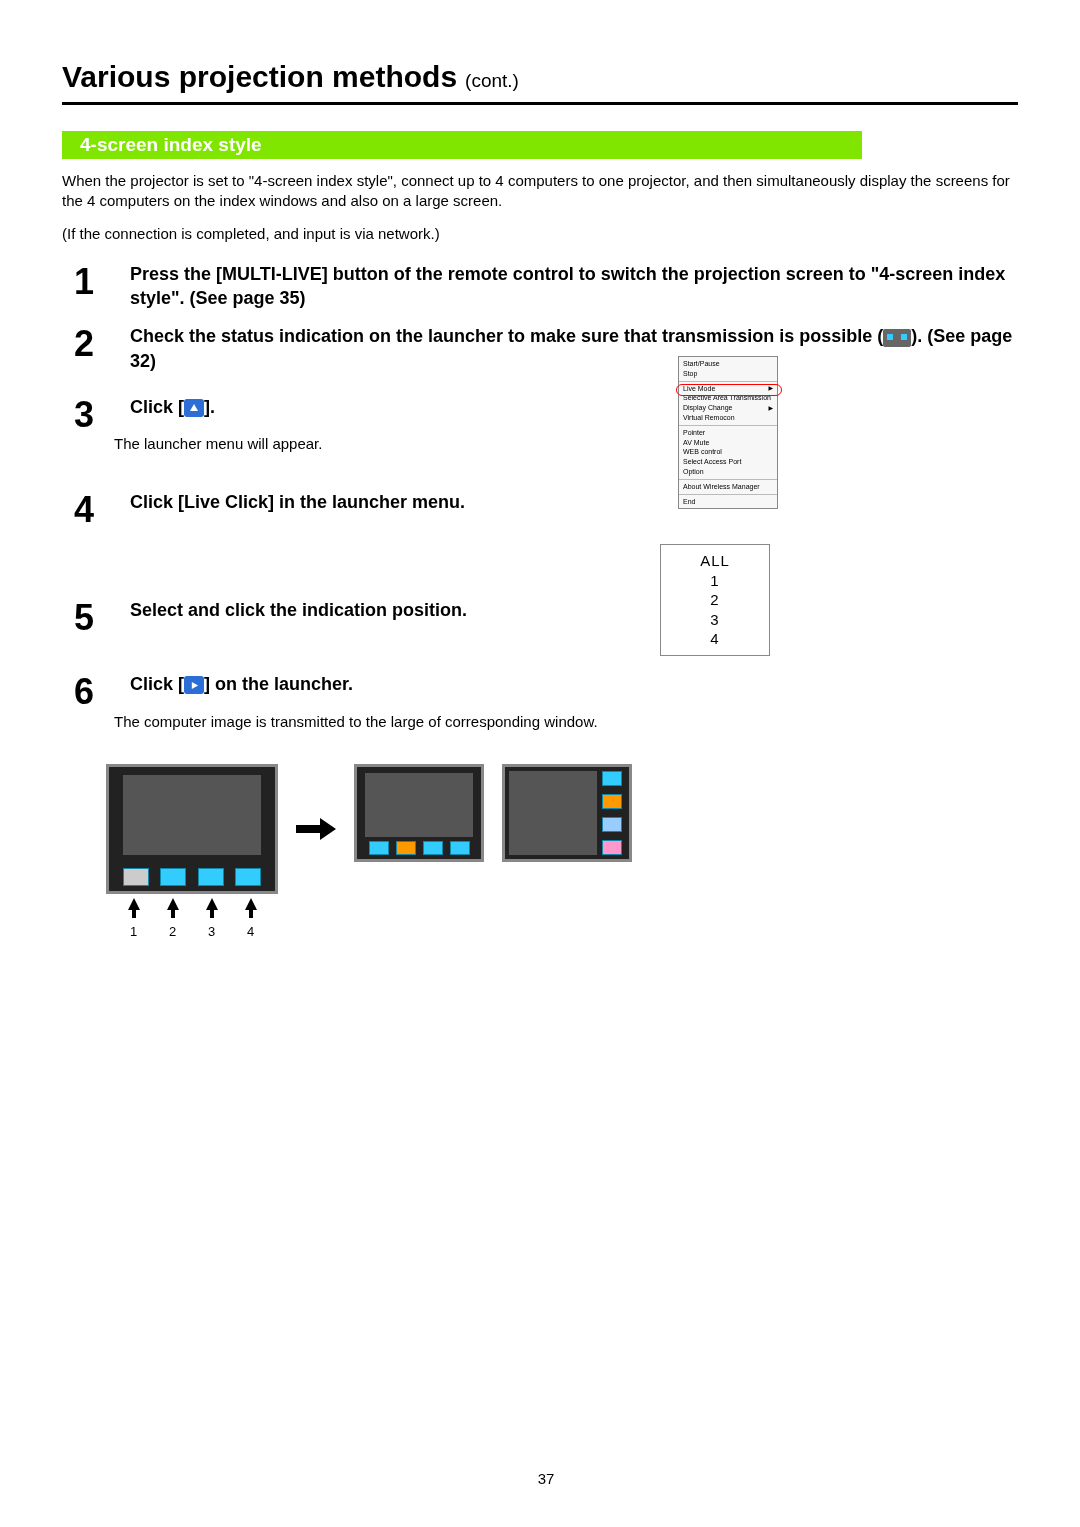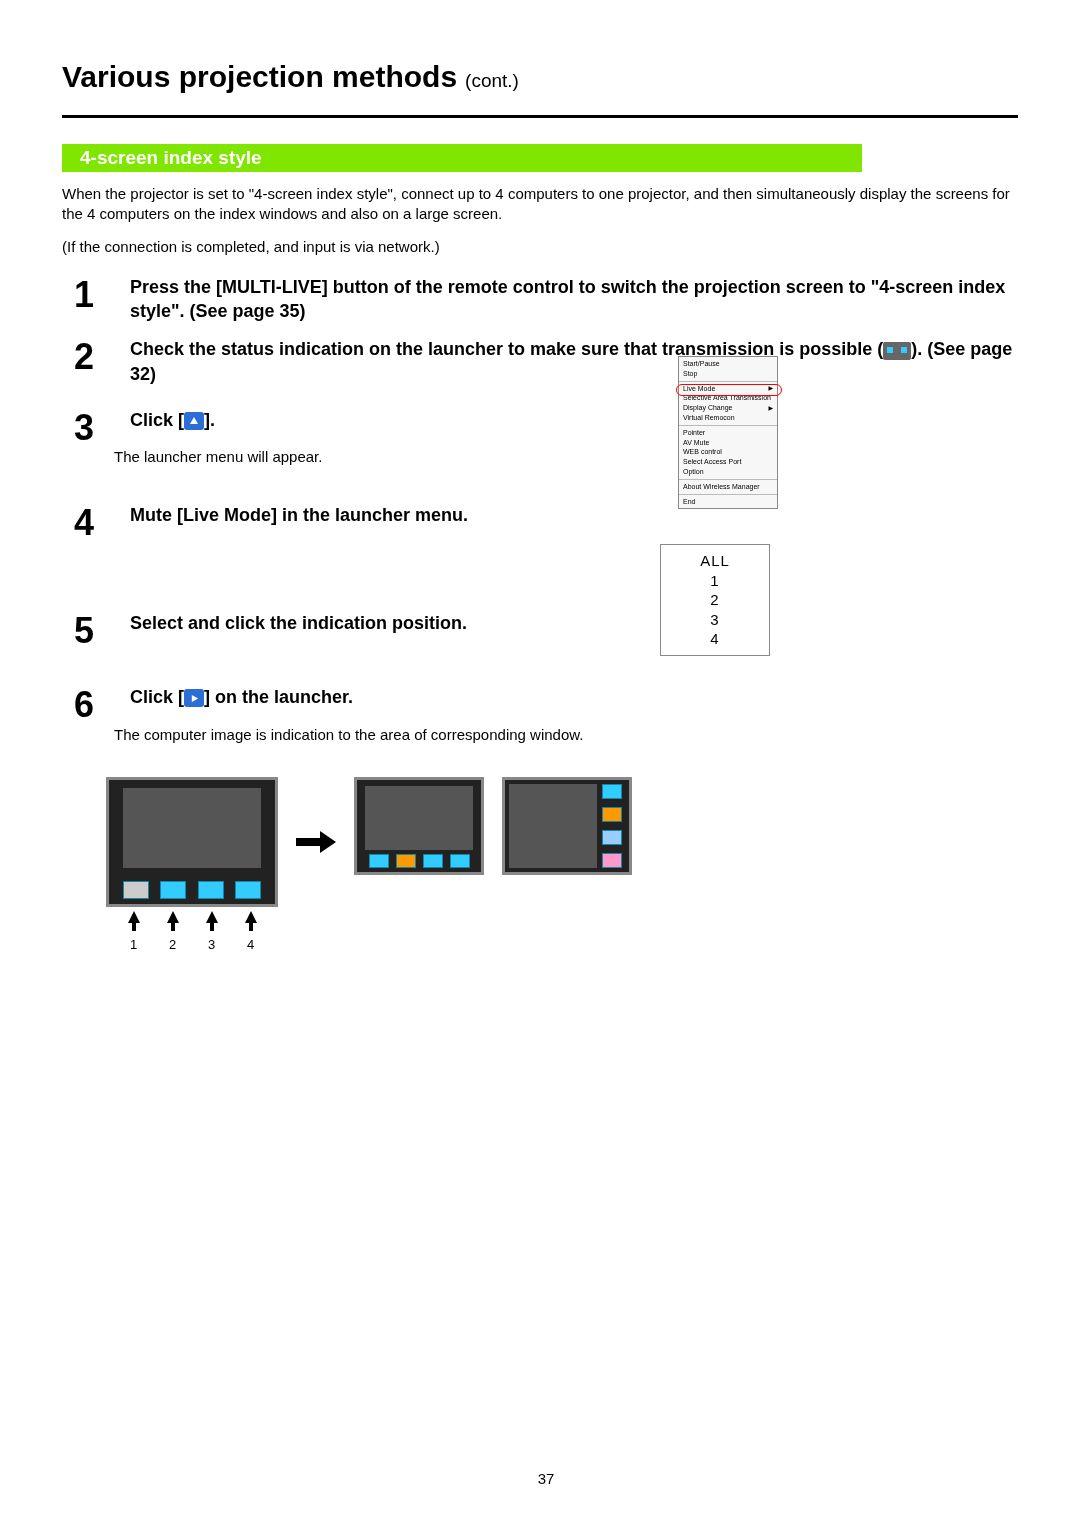--- a/index.html
+++ b/index.html
@@ -1,18 +1,18 @@
 <!DOCTYPE html>
 <html><head>
 <meta charset="utf-8">
 <style>
   * { box-sizing: border-box; margin: 0; padding: 0; }
   html, body { width: 1080px; background: #fff; font-family: Arial, Helvetica, sans-serif; color: #000; }
   .page { padding: 60px 62px 40px 62px; position: relative; min-height: 1527px; }
-  .title-row { display:flex; align-items: baseline; gap: 8px; margin-bottom: 21px;}
+  .title-row { display:flex; align-items: baseline; gap: 8px; margin-bottom: 8px;}
   .title { font-size: 30px; font-weight: 700; }
   .title-cont { font-size: 19px; font-weight: 400; }
   .hr-thick { border:none; border-top: 3px solid #000; margin-bottom: 26px; }
   .section-band { background: #80e600; color: #fff; font-weight: 700; font-size: 19px; padding: 3px 18px; width: 800px; }
   .body-text { font-size: 15px; line-height: 1.35; margin-top: 12px; }
   .steps { margin-top: 18px; }
   .step { display:flex; align-items: flex-start; margin-top: 14px; }
   .step-num { font-size: 36px; font-weight: 700; width: 44px; text-align: center; line-height: 1; margin-top:2px;}
   .step-body { flex:1; padding-left: 8px; }
   .step-inst { font-size: 18px; font-weight: 700; line-height: 1.35; margin-left: 16px; }
@@ -98,42 +98,42 @@
               </svg>
             </span><span>].</span>
         </div>
         <div class="step-sub">The launcher menu will appear.</div>
       </div>
     </div>
 
     <div class="step" style="margin-top:38px;">
       <div class="step-num">4</div>
       <div class="step-body">
-        <div class="step-inst">Mute [Live Mode] in the launcher menu.</div>
+        <div class="step-inst">Click [Live Click] in the launcher menu.</div>
       </div>
     </div>
 
     <div class="step" style="margin-top:70px;">
       <div class="step-num">5</div>
       <div class="step-body">
         <div class="step-inst">Select and click the indication position.</div>
       </div>
     </div>
 
     <div class="step" style="margin-top:36px;">
       <div class="step-num">6</div>
       <div class="step-body">
         <div class="step-inst">
           <span>Click [</span><span class="icon-play">
               <svg viewBox="0 0 10 10">
                 <polygon points="2,1 9,5 2,9" fill="#fff"></polygon>
               </svg>
             </span><span>] on the launcher.</span>
         </div>
-        <div class="step-sub">The computer image is indication to the area of corresponding window.</div>
+        <div class="step-sub">The computer image is transmitted to the large of corresponding window.</div>
       </div>
     </div>
 
   </div>
 
   <div class="menu-panel">
     <div class="menu-sec">
       <div class="menu-item">
           <span>Start/Pause</span>
         </div>

